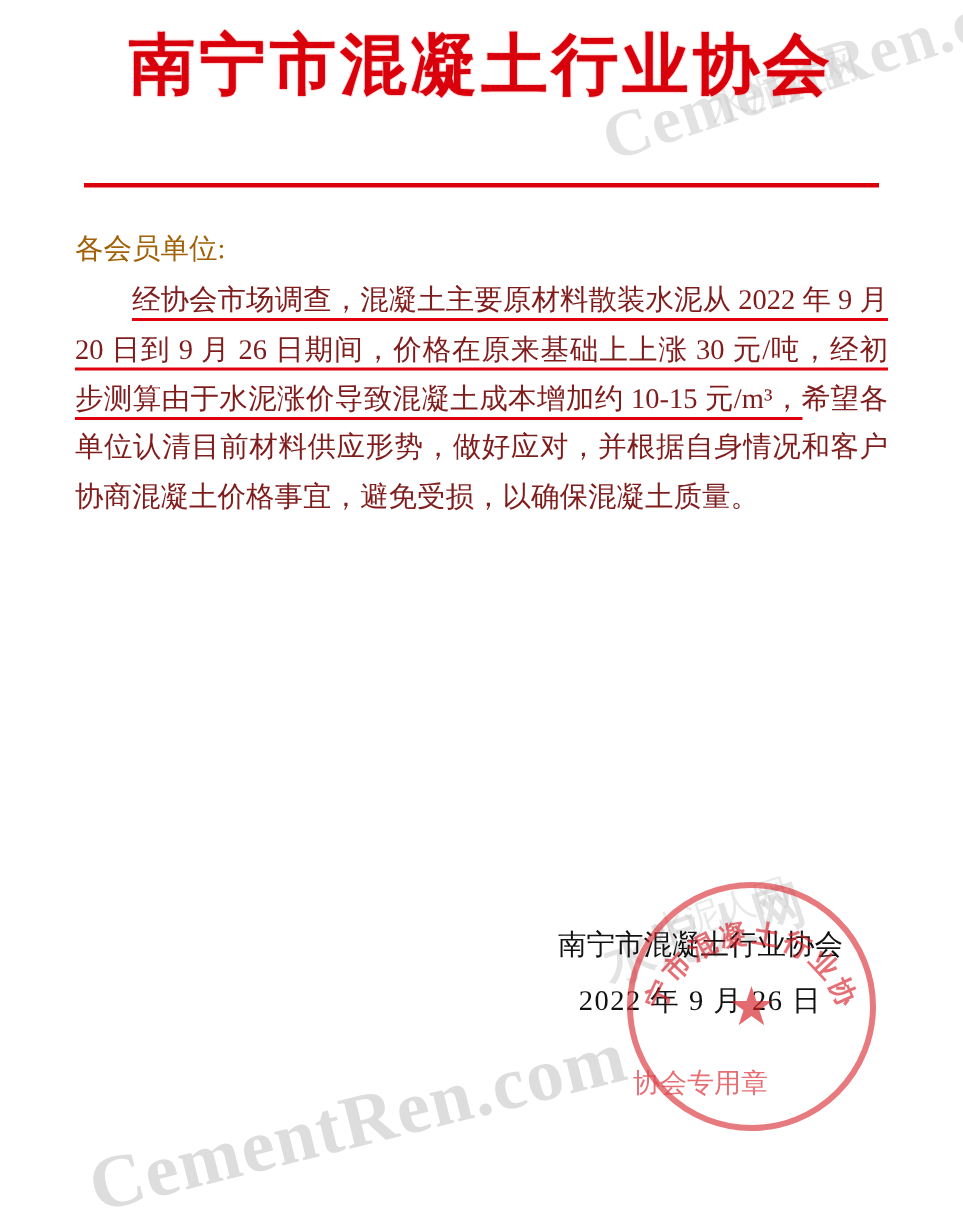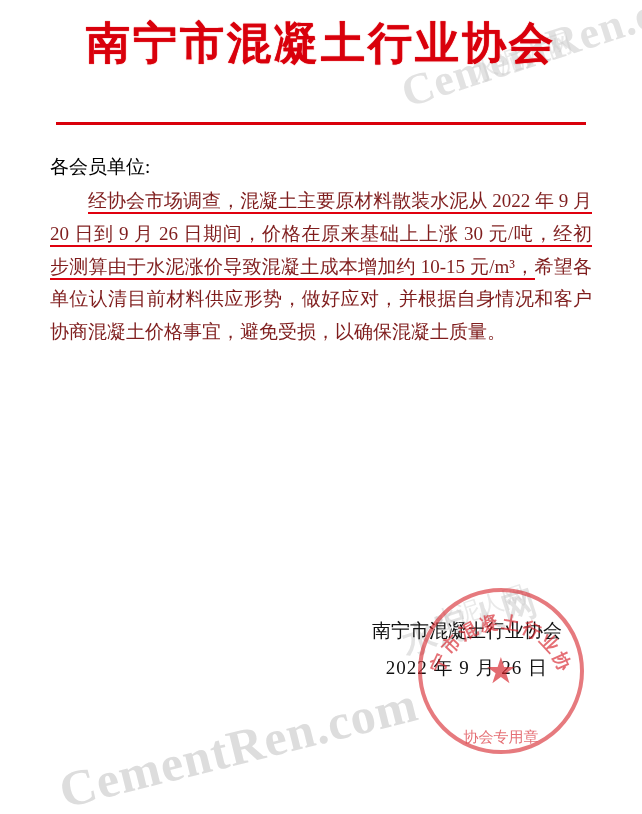--- a/index.html
+++ b/index.html
@@ -164,21 +164,21 @@
     text-align: center;
     font-size: 24px;
     font-weight: bold;
     letter-spacing: 1px;
     color: #111111;
     margin-bottom: 22px;
     font-family: "Liberation Serif", "DejaVu Serif", serif;
   }
   .salutation {
     font-size: 19px;
-    color: #000000;
+    color: #a16207;
     margin: 0 0 2px 0;
     line-height: 1.75;
   }
   .para {
     font-size: 19px;
     color: #7f1d1d;
     line-height: 1.72;
     text-align: justify;
     text-justify: inter-ideograph;
     margin: 0;
@@ -237,25 +237,24 @@
   }
   .seal-arc text {
     fill: rgba(214, 30, 38, 0.78);
     font-size: 17px;
     font-family: "Liberation Serif", serif;
     font-weight: bold;
     letter-spacing: 2px;
   }
   .seal-bottom-text {
     position: absolute;
-    bottom: 3px;
+    bottom: 16px;
     left: 0;
     width: 100%;
-    text-align: center;
-    font-size: 15px;
+    font-size: 18px;
     color: rgba(214, 30, 38, 0.78);
     font-family: "Liberation Serif", serif;
   }
 </style>
 </head>
 <body>
 
 <div class="page">
 
   <div class="bg-layer">

